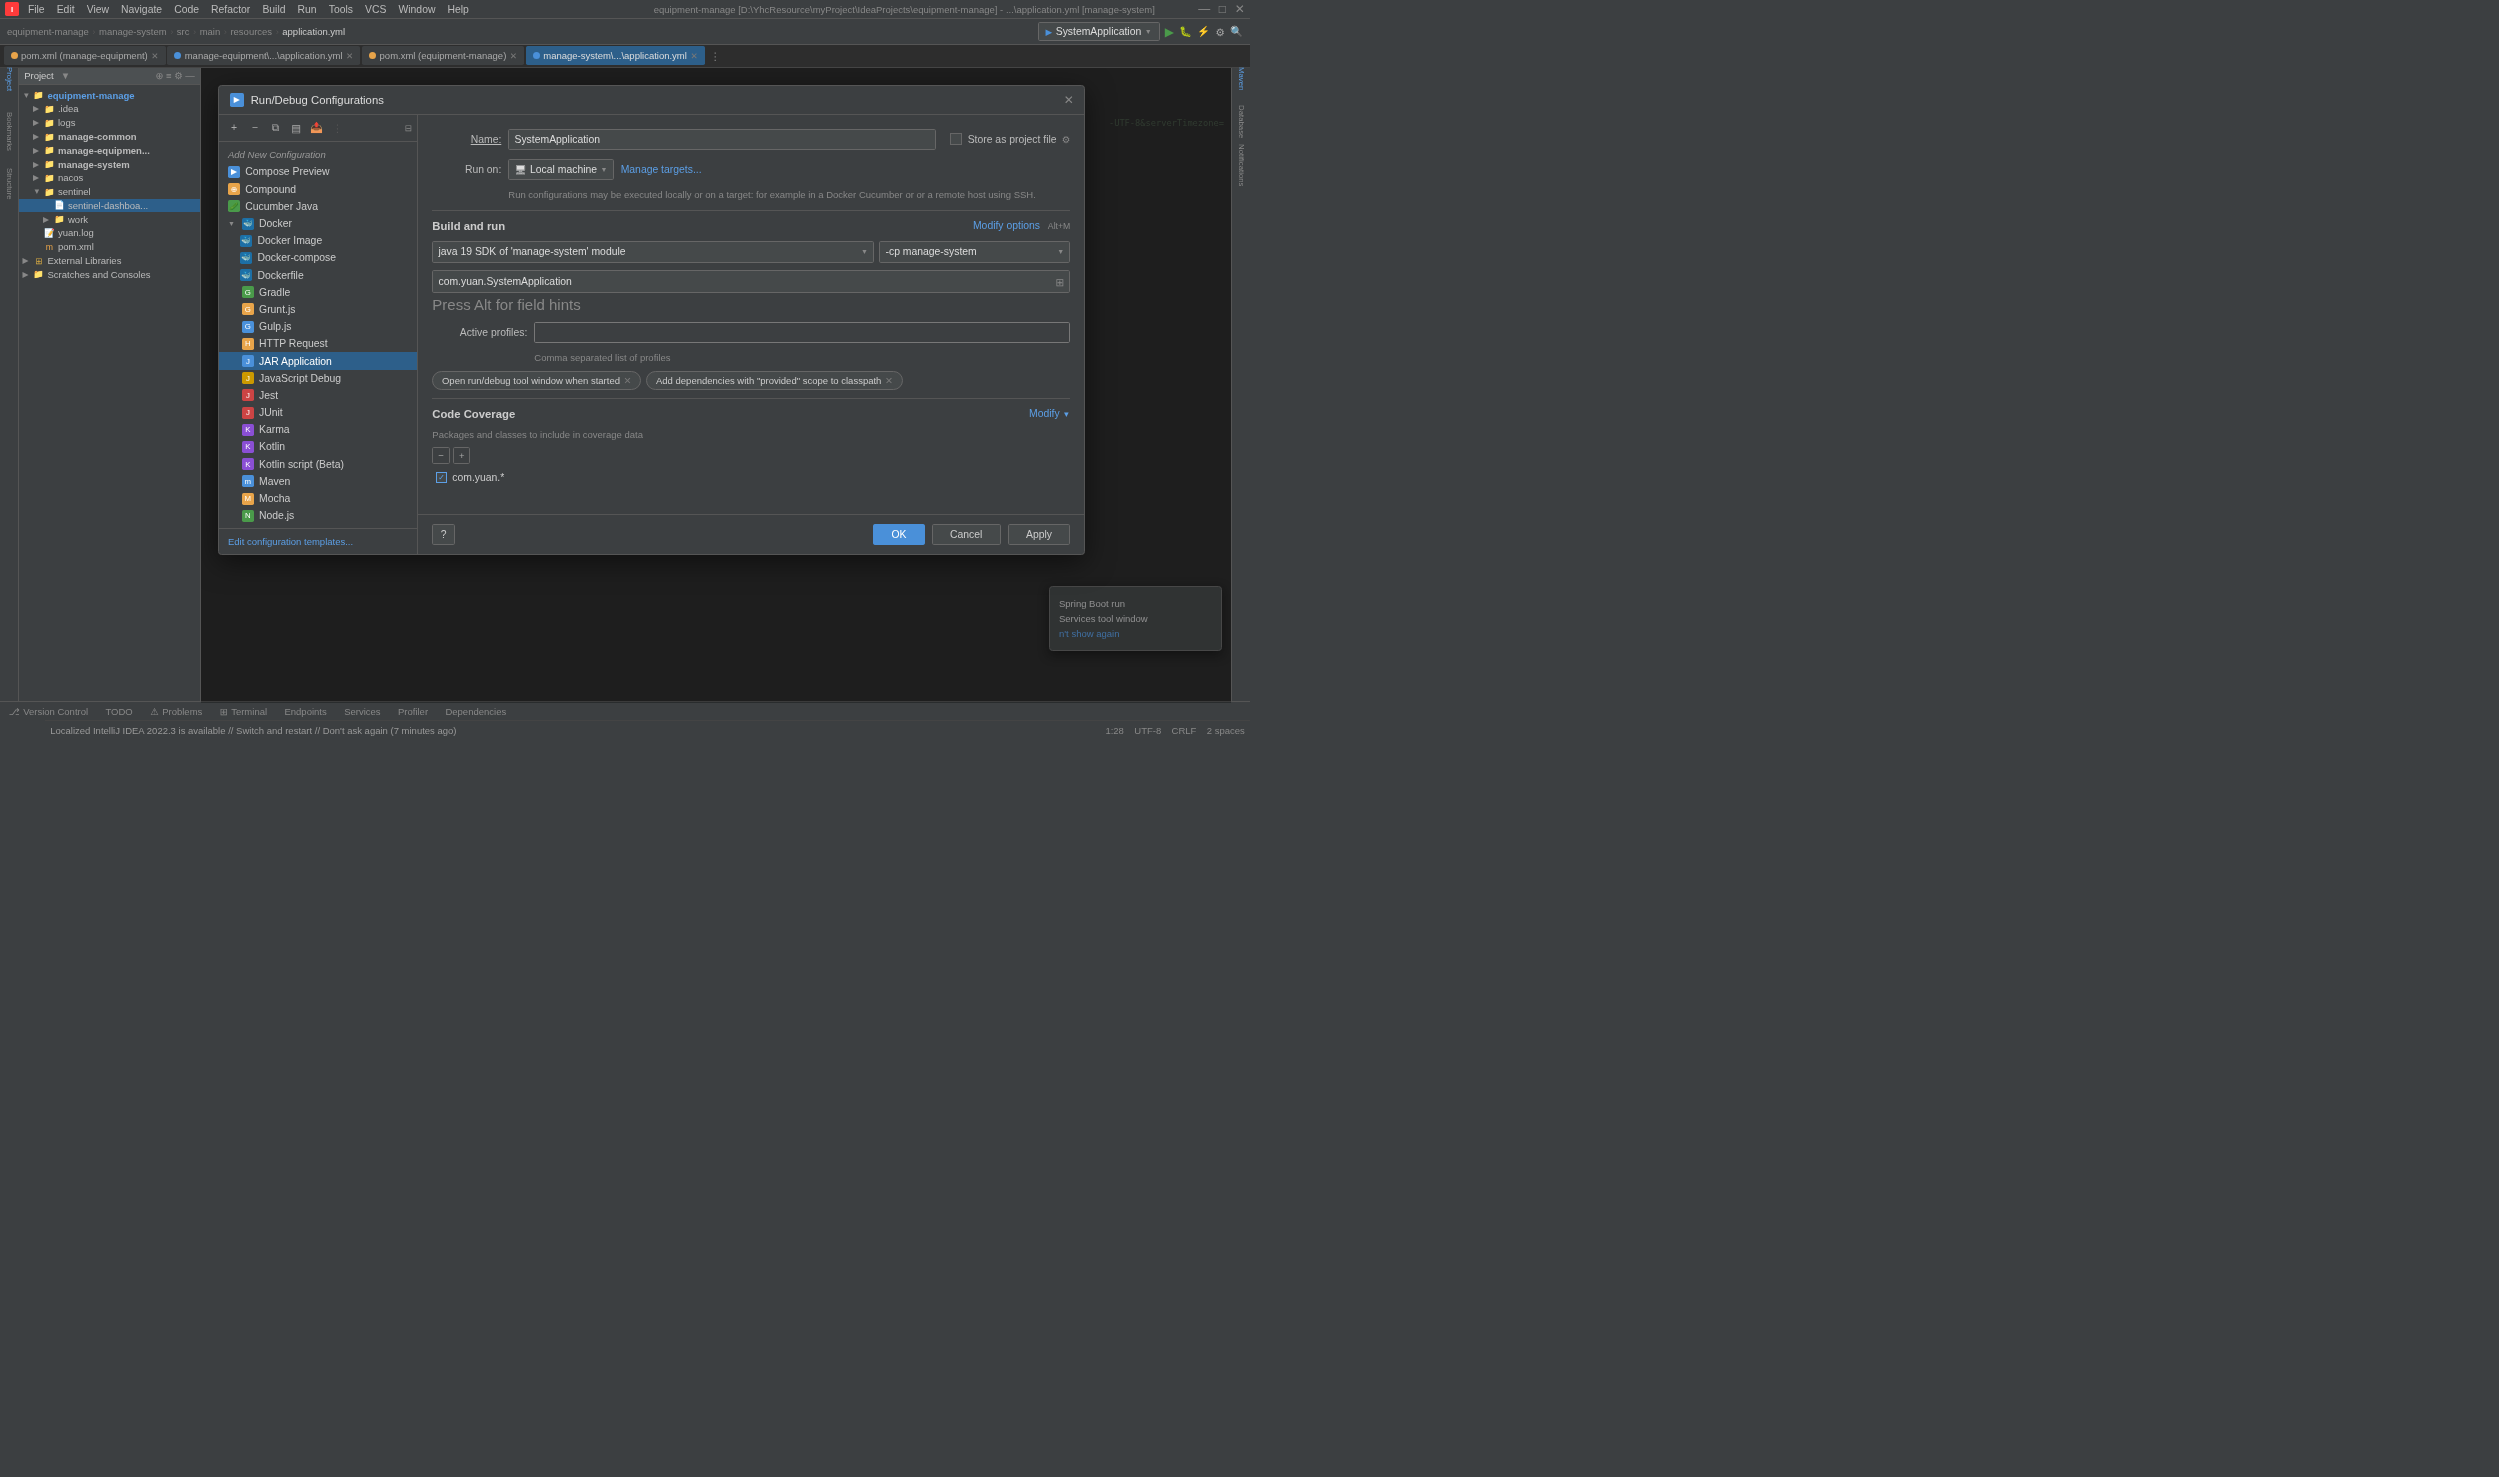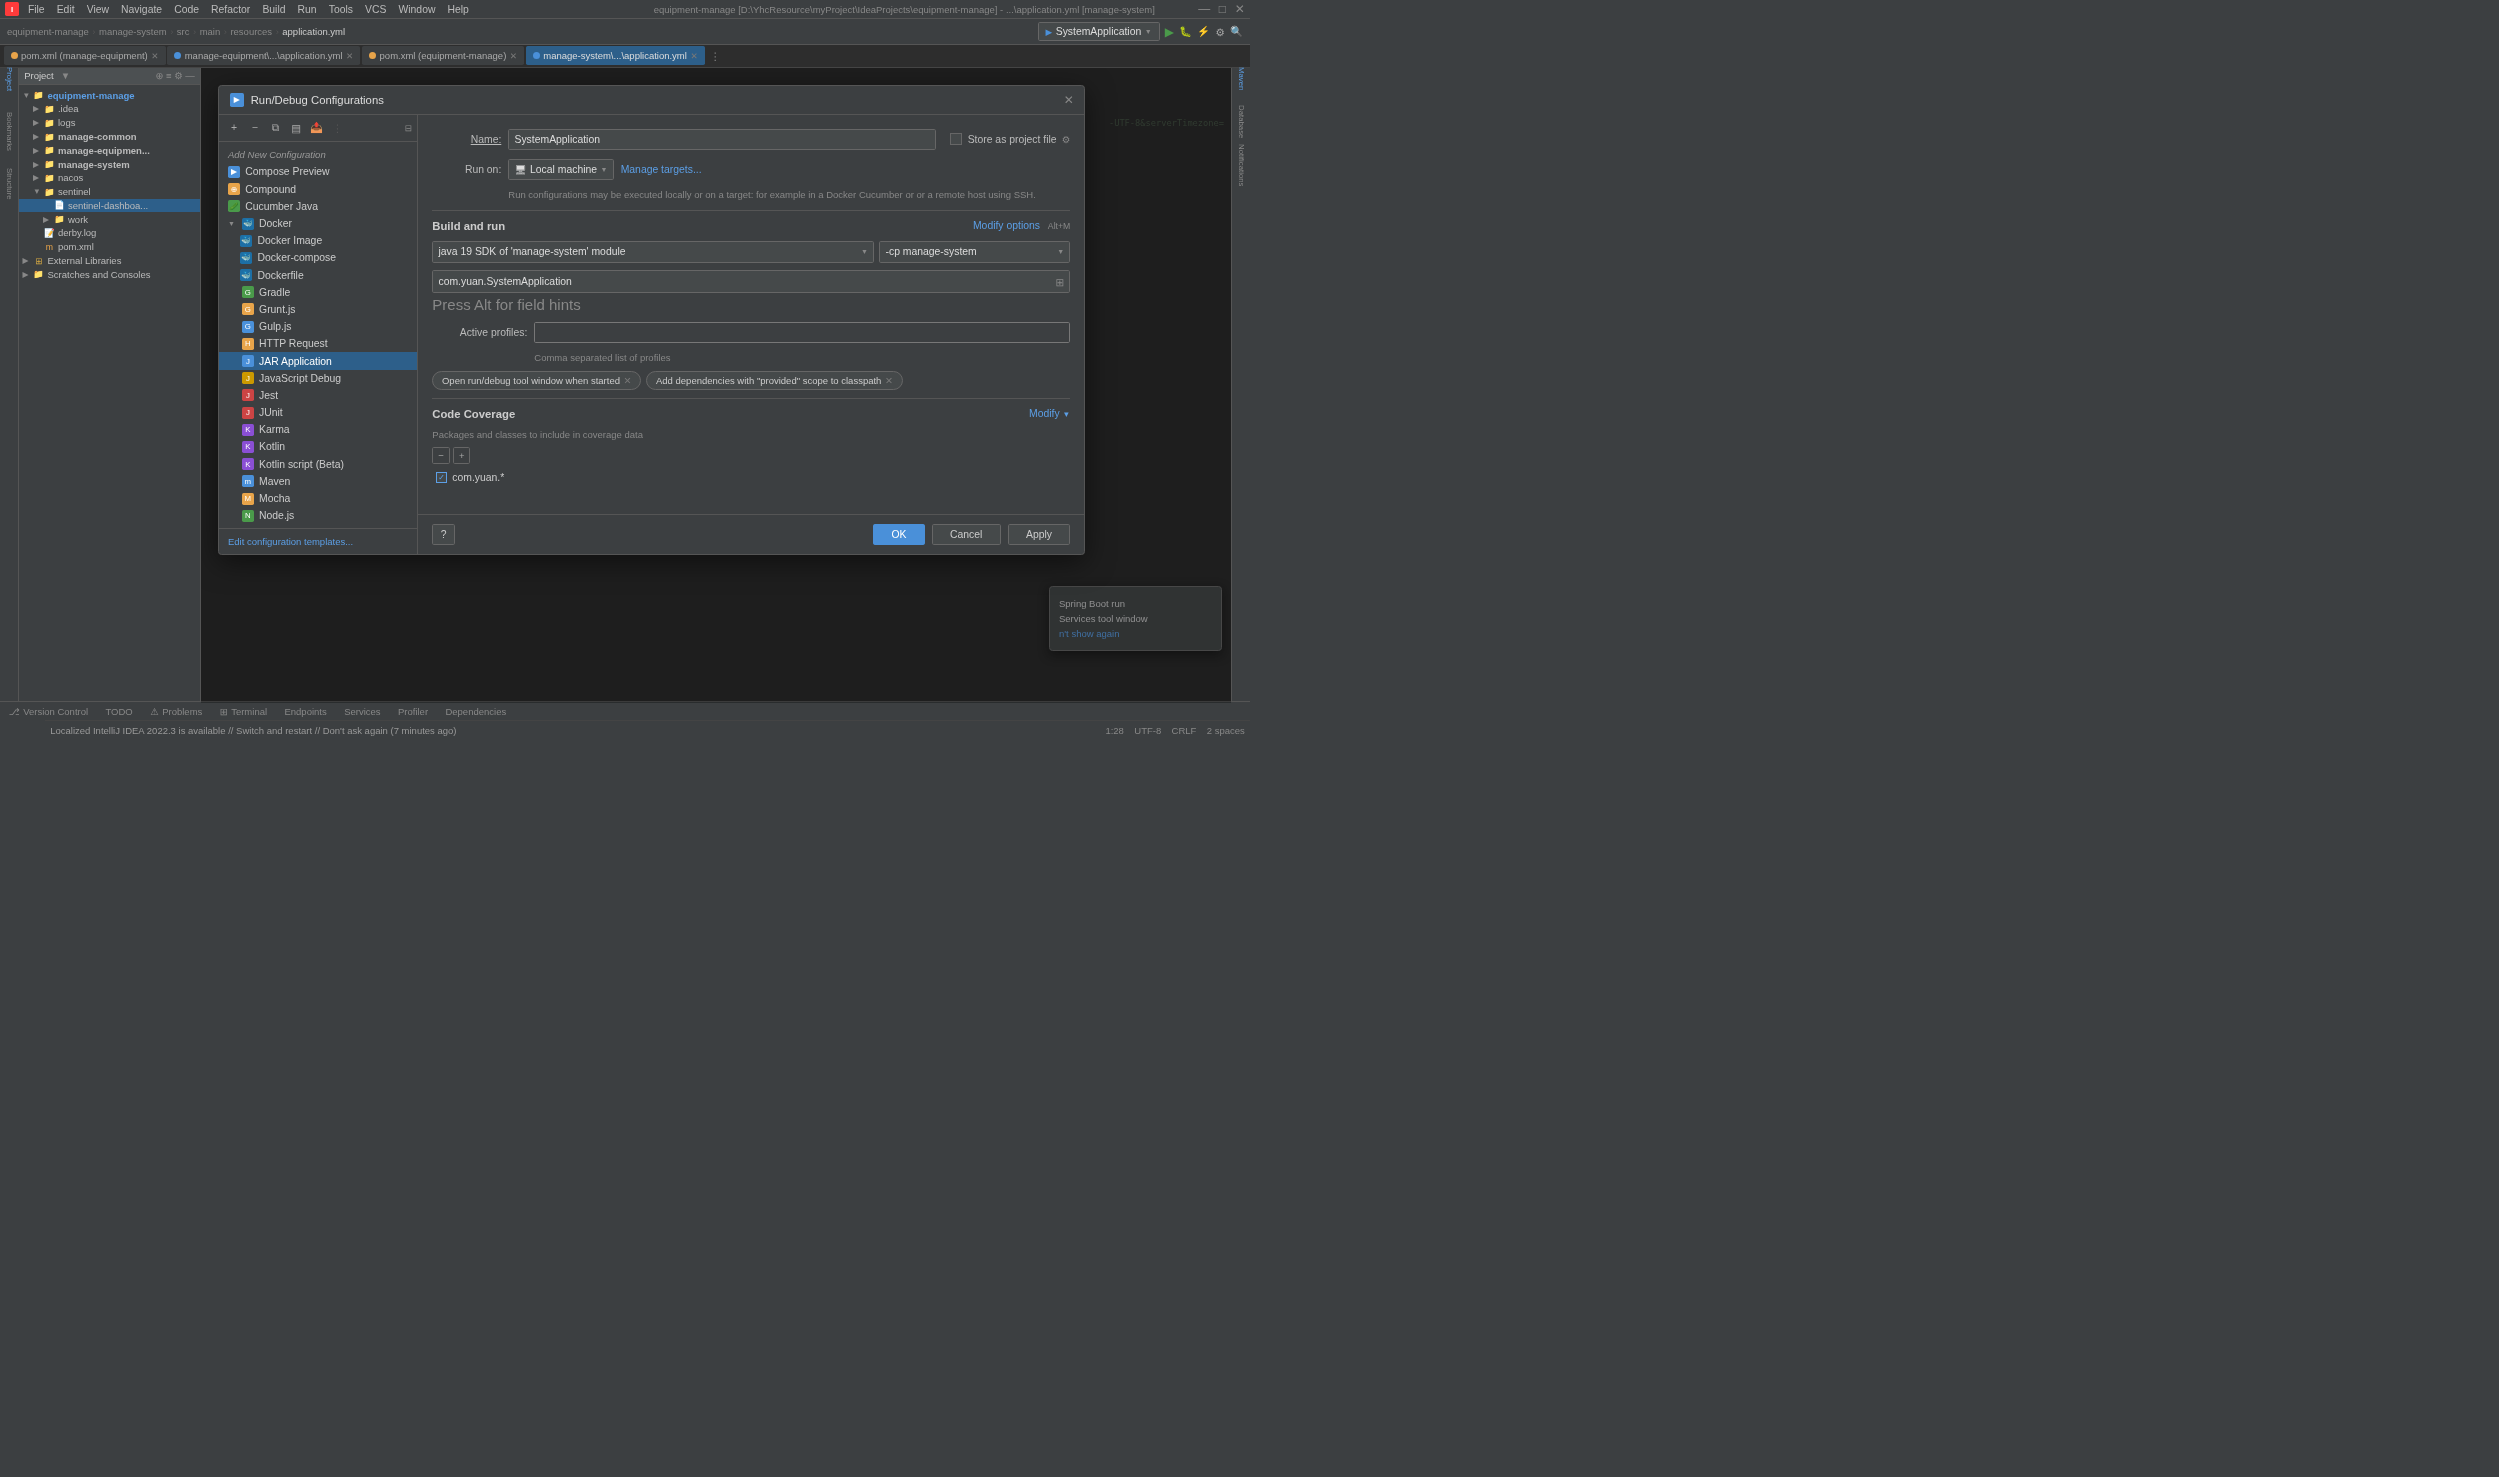--- a/index.html
+++ b/index.html
@@ -769,21 +769,21 @@
         <span>sentinel-dashboa...</span>
       </div>
       <div class="tree-item" style="padding-left:24px;">
         <span class="tree-arrow">▶</span>
         <span class="tree-icon folder-icon">📁</span>
         <span>work</span>
       </div>
       <div class="tree-item" style="padding-left:14px;">
         <span class="tree-arrow">&nbsp;</span>
         <span class="tree-icon file-icon" style="color:#aaa;">📝</span>
-        <span>derby.log</span>
+        <span>yuan.log</span>
       </div>
       <div class="tree-item" style="padding-left:14px;">
         <span class="tree-arrow">&nbsp;</span>
         <span class="tree-icon" style="color:#e8a44a;">m</span>
         <span>pom.xml</span>
       </div>
       <div class="tree-item" style="padding-left:3.5px;">
         <span class="tree-arrow">▶</span>
         <span class="tree-icon" style="color:#d4a843;">⊞</span>
         <span>External Libraries</span>

